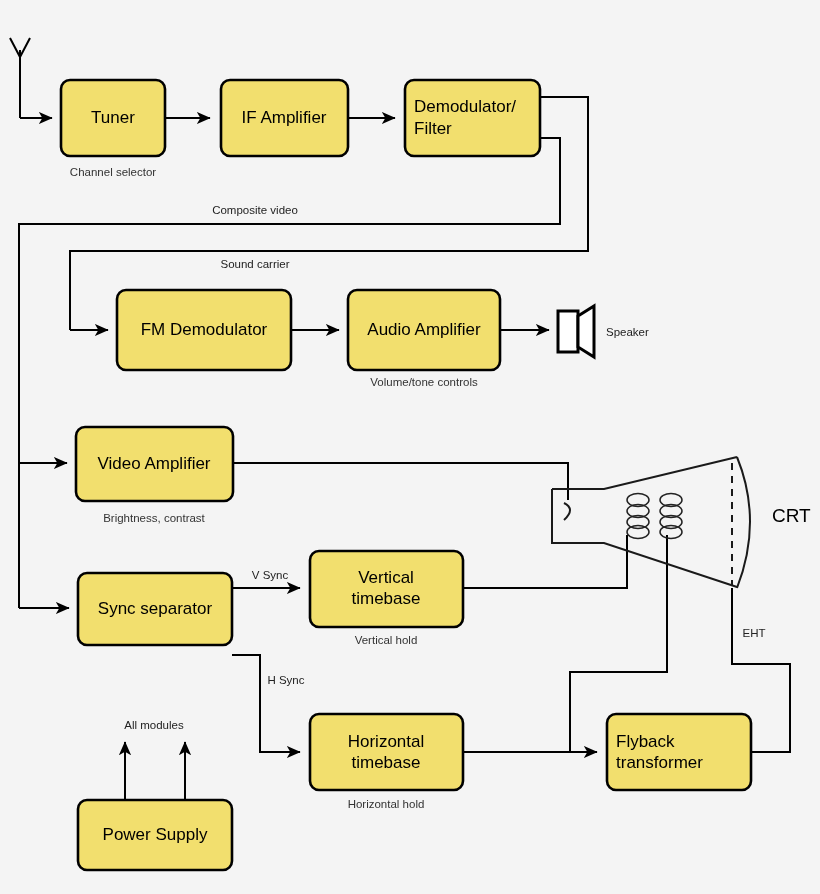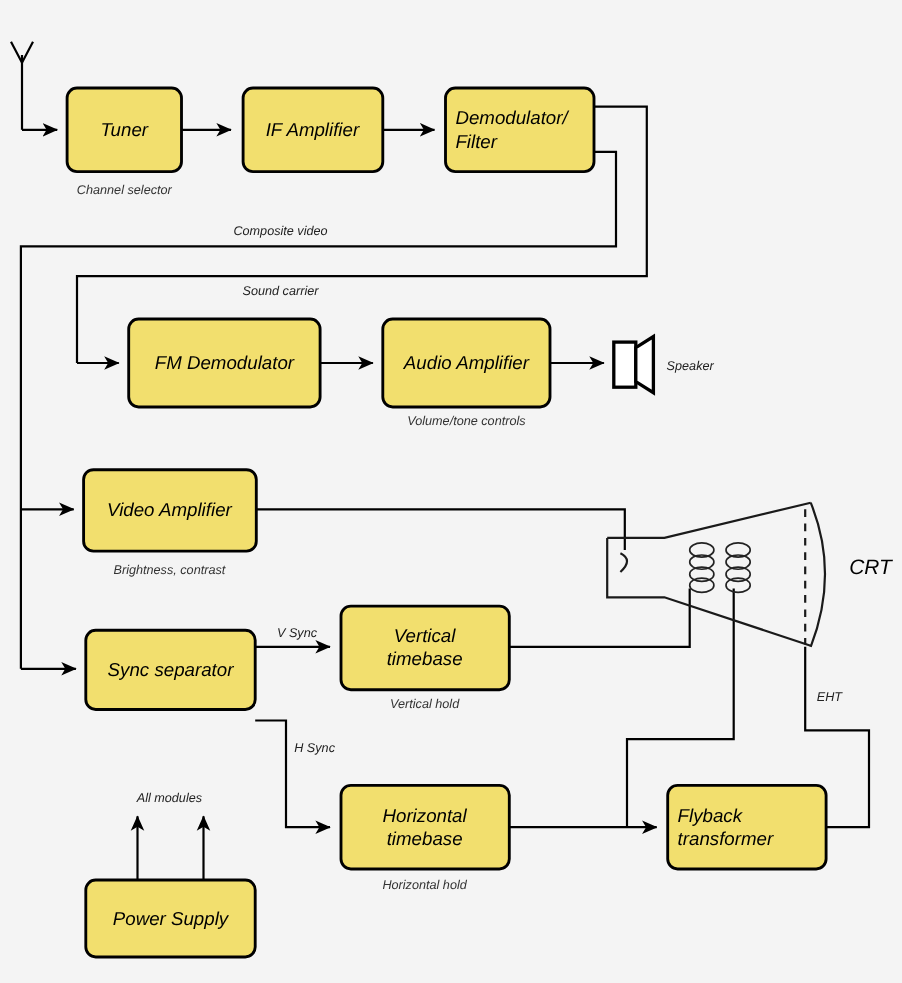--- a/index.html
+++ b/index.html
@@ -1,17 +1,17 @@
 <!DOCTYPE html>
 <html><head>
 <meta charset="utf-8">
 <style>
   html,body{margin:0;padding:0;background:#f4f4f4;}
   body{width:820px;height:894px;font-family:"Liberation Sans",sans-serif;overflow:hidden;}
-  #stage{position:relative;width:820px;height:894px;background:#f4f4f4;font-style:italic;}
+  #stage{position:relative;width:820px;height:894px;background:#f4f4f4;}
   svg#diagram{position:absolute;left:0;top:0;width:820px;height:894px;display:block;}
   .blk-rect{fill:#f2df6e;stroke:#000;stroke-width:2.6;}
   .blk-label{font-family:"Liberation Sans",sans-serif;font-size:17px;fill:#000;text-anchor:middle;dominant-baseline:middle;}
   .cap{font-family:"Liberation Sans",sans-serif;font-size:11.5px;fill:#333;text-anchor:middle;}
   .edge-lbl{font-family:"Liberation Sans",sans-serif;font-size:11.5px;fill:#222;text-anchor:middle;}
   .wire{stroke:#000;stroke-width:2;fill:none;stroke-linecap:butt;stroke-linejoin:miter;}
   .crt-line{stroke:#1a1a1a;stroke-width:2;fill:none;}
   .crt-dash{stroke:#1a1a1a;stroke-width:2;fill:none;stroke-dasharray:7 6;}
   .coil{stroke:#222;stroke-width:1.5;fill:none;}
   .spk{stroke:#000;stroke-width:3;fill:#fff;}

